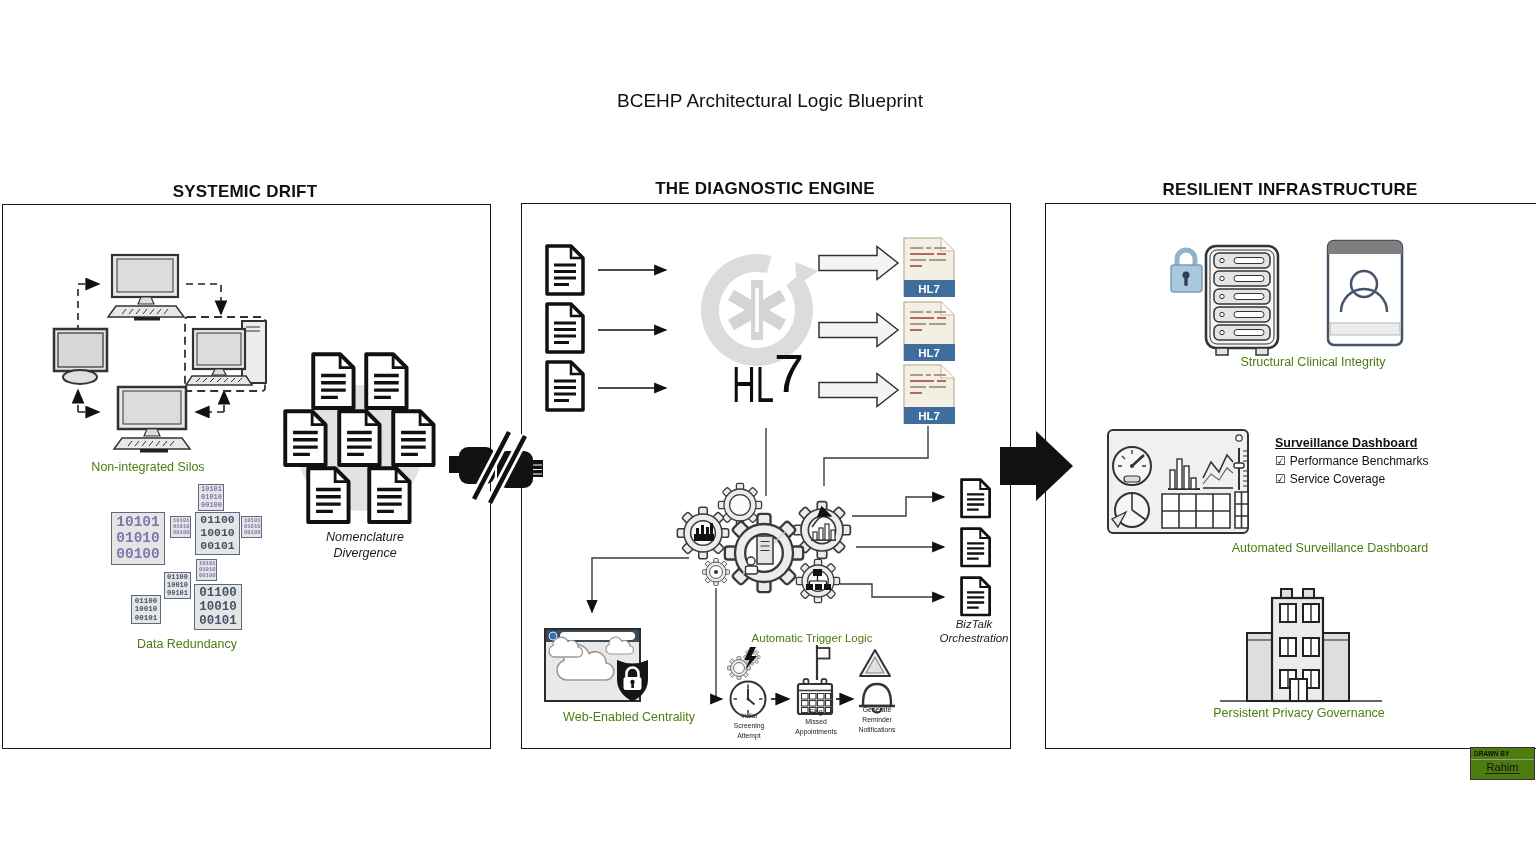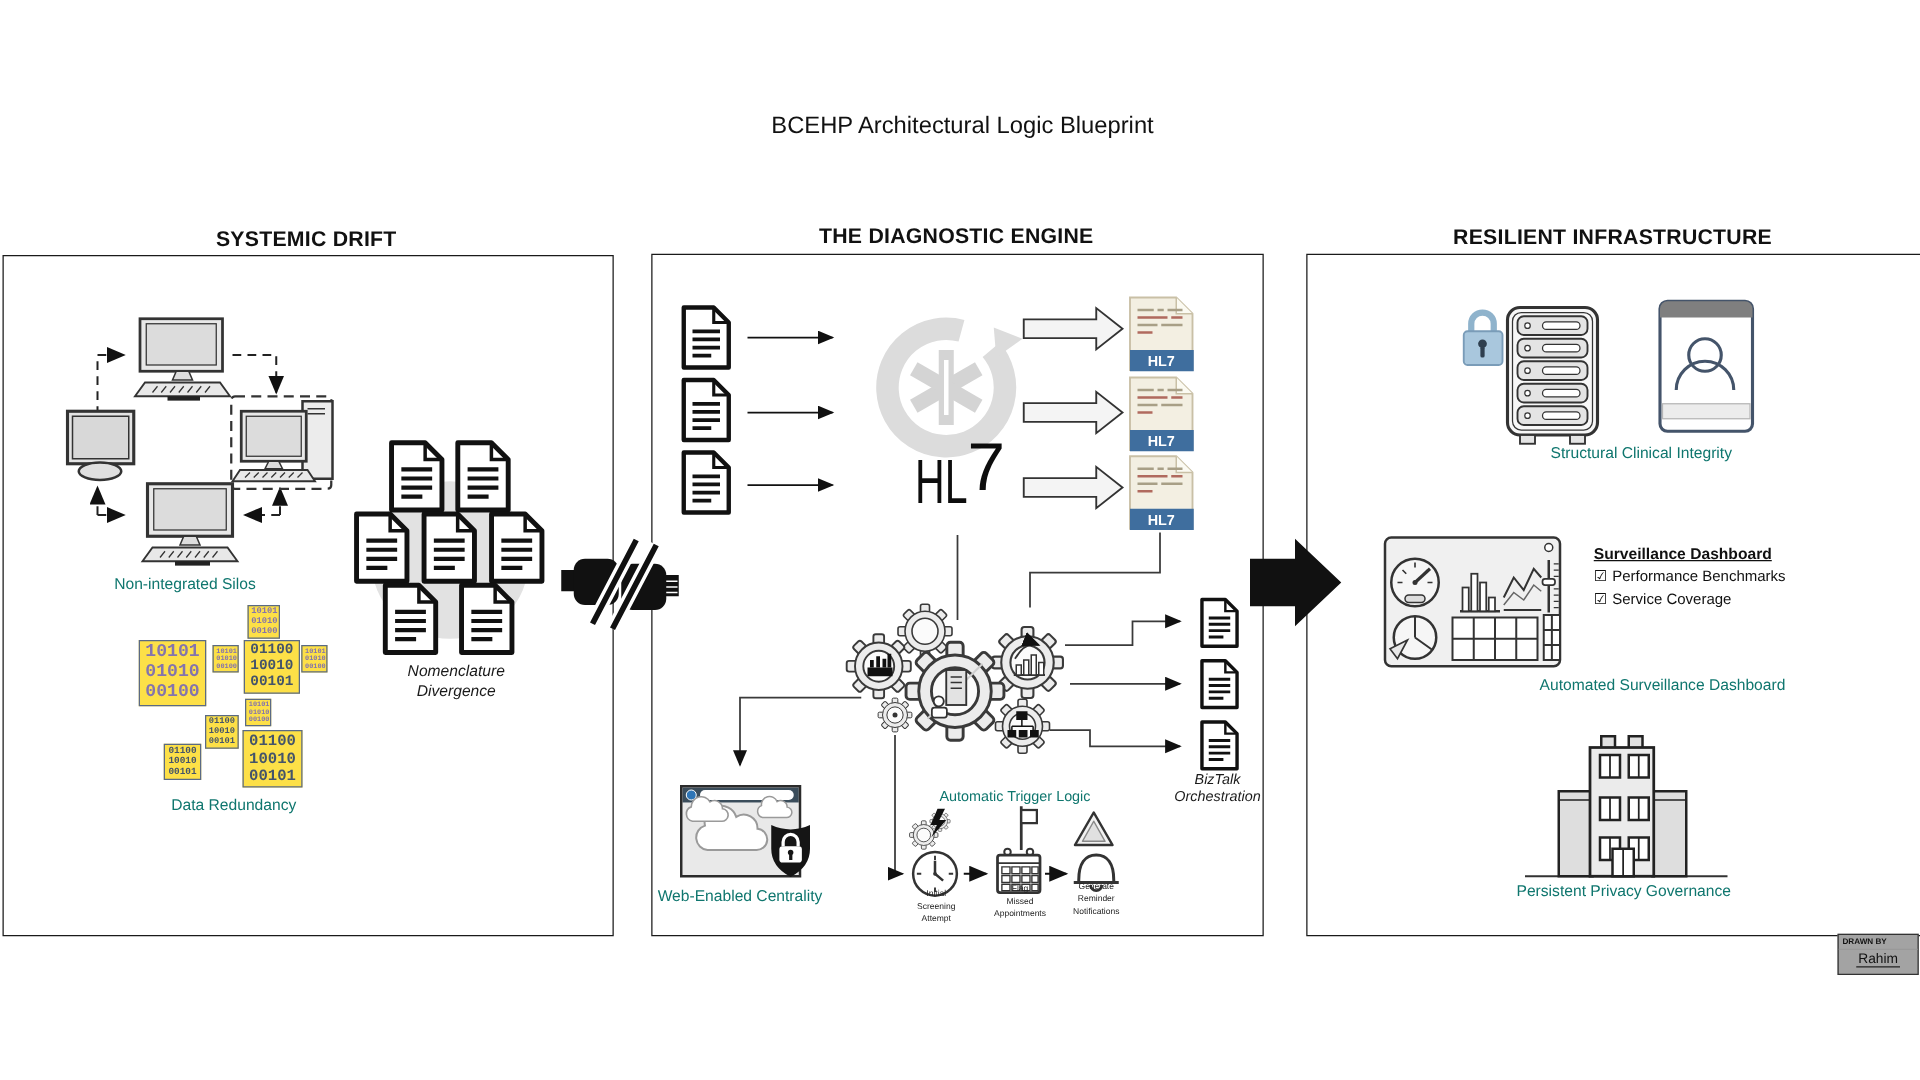--- a/index.html
+++ b/index.html
@@ -3,34 +3,34 @@
 <meta charset="utf-8">
 <style>
   html,body{margin:0;padding:0;background:#fff;}
   #canvas{position:relative;width:1536px;height:864px;background:#fff;overflow:hidden;
           font-family:"Liberation Sans",sans-serif;color:#111;}
   .abs{position:absolute;}
   .title{font-size:19px;font-weight:400;white-space:nowrap;transform:translateX(-50%);}
   .panel{position:absolute;border:1.6px solid #1a1a1a;background:#fff;}
   .phead{position:absolute;font-size:17px;font-weight:700;letter-spacing:.2px;
          transform:translateX(-50%);white-space:nowrap;}
-  .lbl{position:absolute;font-size:12.5px;transform:translateX(-50%);white-space:nowrap;color:#0f766e;}
+  .lbl{position:absolute;font-size:12.5px;transform:translateX(-50%);white-space:nowrap;color:#4d7c0f;}
   .lbl-ml{position:absolute;font-size:12px;transform:translateX(-50%);white-space:pre-line;
           text-align:center;line-height:1.25;color:#1a1a1a;font-style:italic;}
   .tiny{position:absolute;font-size:6.8px;line-height:1.5;text-align:center;
         white-space:pre-line;color:#222;}
-  .bin{position:absolute;background:#fde047;border:1px solid #5a6a85;
+  .bin{position:absolute;background:#e5e5e5;border:1px solid #5a6a85;
        font-family:"Liberation Mono",monospace;font-weight:700;white-space:pre-line;
        text-align:center;line-height:1.12;padding:1px 2px;box-sizing:border-box;}
   .dash-text{position:absolute;left:1275px;top:436px;width:192px;}
   .dash-title{font-size:12.5px;font-weight:700;margin-bottom:3px;text-decoration:underline;}
   .dash-item{font-size:12px;line-height:17.5px;}
   .dash-item .cb{margin-right:4px;}
   .tblock{position:absolute;left:1470px;top:747px;width:65px;height:33px;
-          border:1.5px solid #333;background:#a3a3a3;box-sizing:border-box;}
+          border:1.5px solid #333;background:#4d7c0f;box-sizing:border-box;}
   .tblock .tb-label{font-size:6.5px;font-weight:700;padding:2px 0 0 3px;border-bottom:1px solid #999;
                     padding-bottom:2px;}
   .tblock .tb-name{font-size:11px;text-align:center;margin-top:1px;}
   .tblock .tb-name span{border-bottom:1px solid #222;padding:0 2px;}
   svg{position:absolute;left:0;top:0;}
 </style>
 </head>
 <body>
 
 <div id="canvas">
@@ -437,21 +437,21 @@
   <div class="bin" style="left:164px;top:572px;width:27px;font-size:7px;color:#44546a;">01100
 10010
 00101</div>
   <div class="bin" style="left:131px;top:595px;width:30px;font-size:7.5px;color:#44546a;">01100
 10010
 00101</div>
   <div class="bin" style="left:194px;top:584px;width:48px;font-size:12.5px;color:#44546a;">01100
 10010
 00101</div>
 
-  <div class="lbl" style="left:592px;top:710px;">Web-Enabled Centrality</div>
+  <div class="lbl" style="left:629px;top:710px;">Web-Enabled Centrality</div>
   <div class="lbl" style="left:812px;top:632px;font-size:11.5px;">Automatic Trigger Logic</div>
   <div class="lbl-ml" style="left:974px;top:617px;font-size:11.5px;">BizTalk
 Orchestration</div>
   <div class="tiny" style="left:722px;top:711px;width:54px;">Initial
 Screening
 Attempt</div>
   <div class="tiny" style="left:787px;top:707px;width:58px;">Flag
 Missed
 Appointments</div>
   <div class="tiny" style="left:845px;top:705px;width:64px;">Generate

